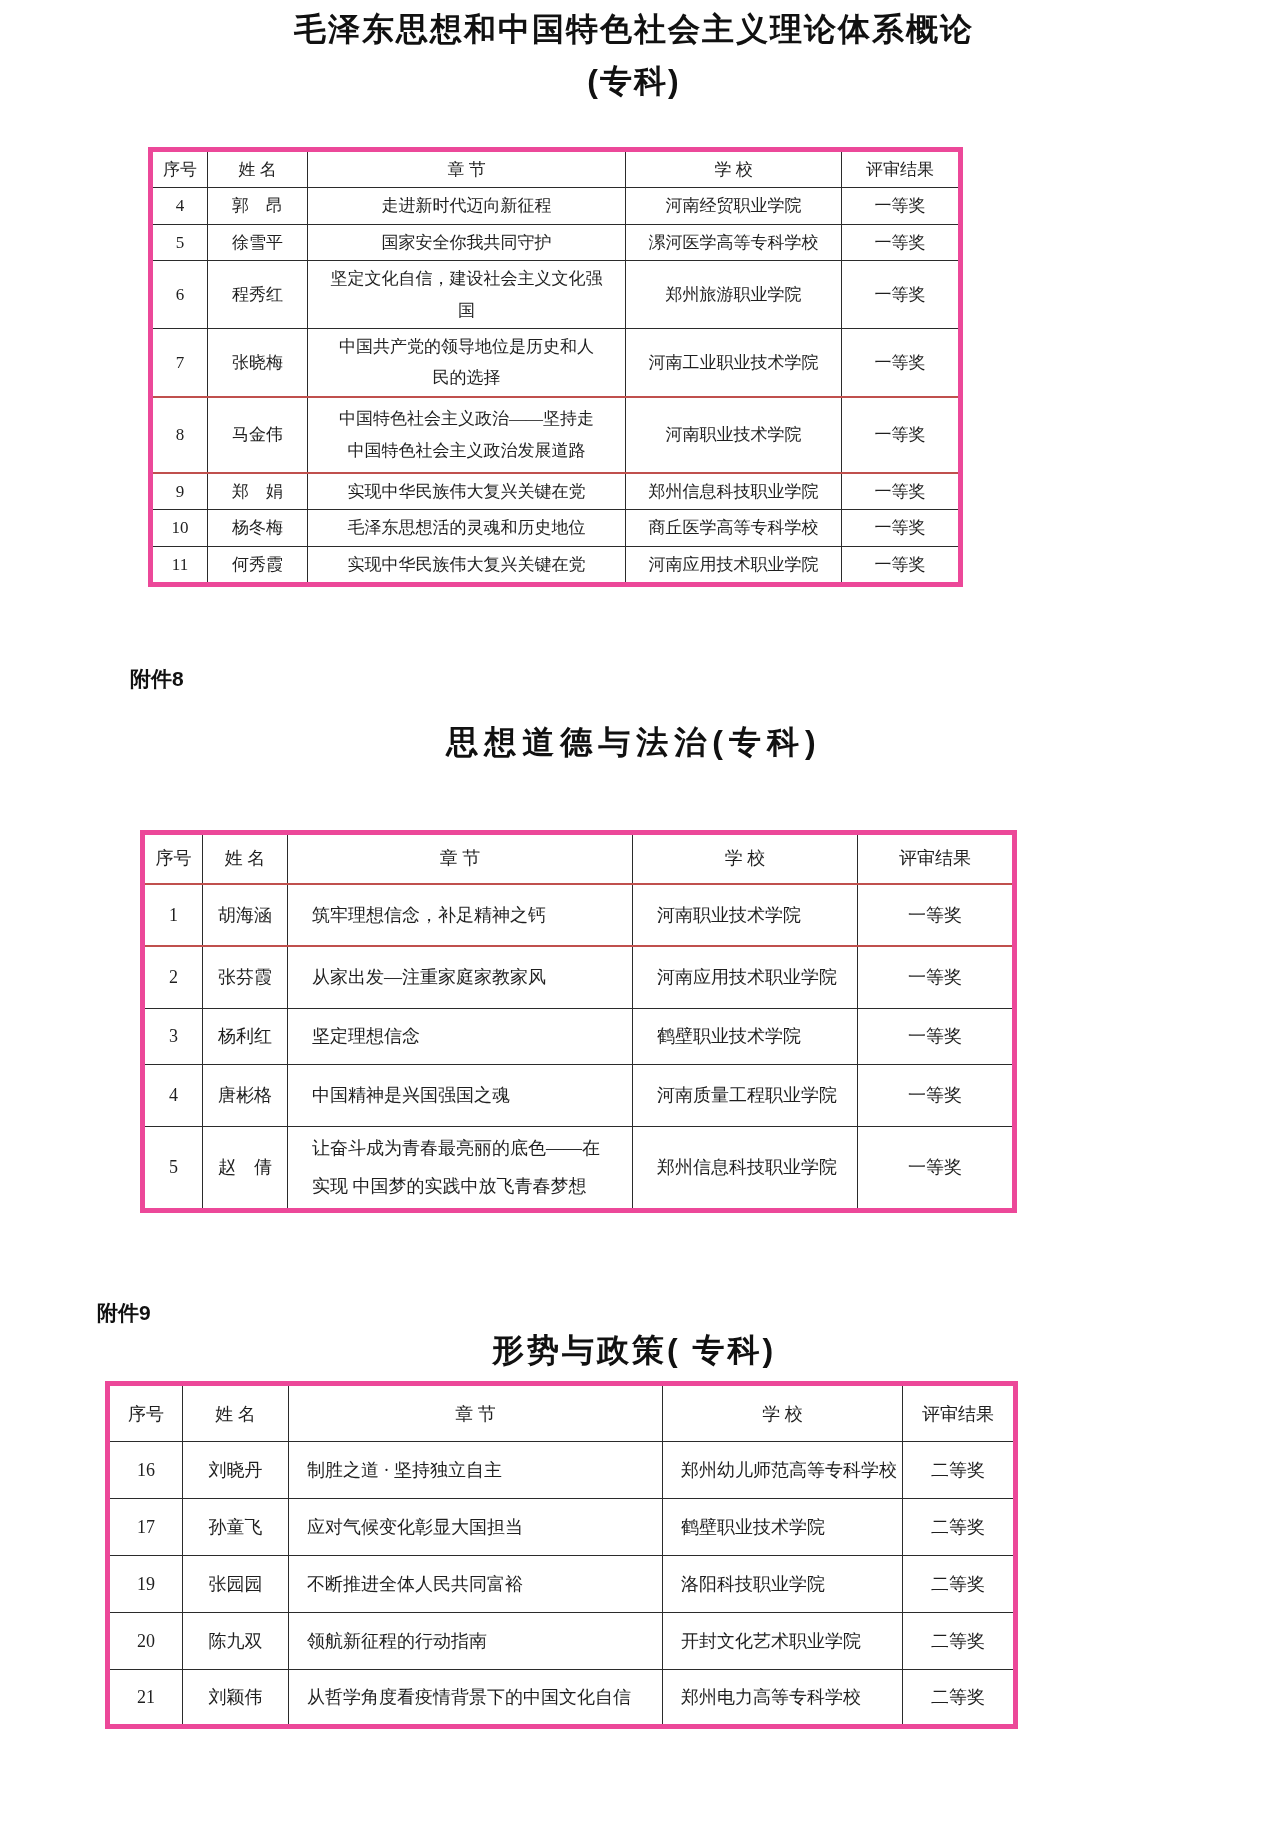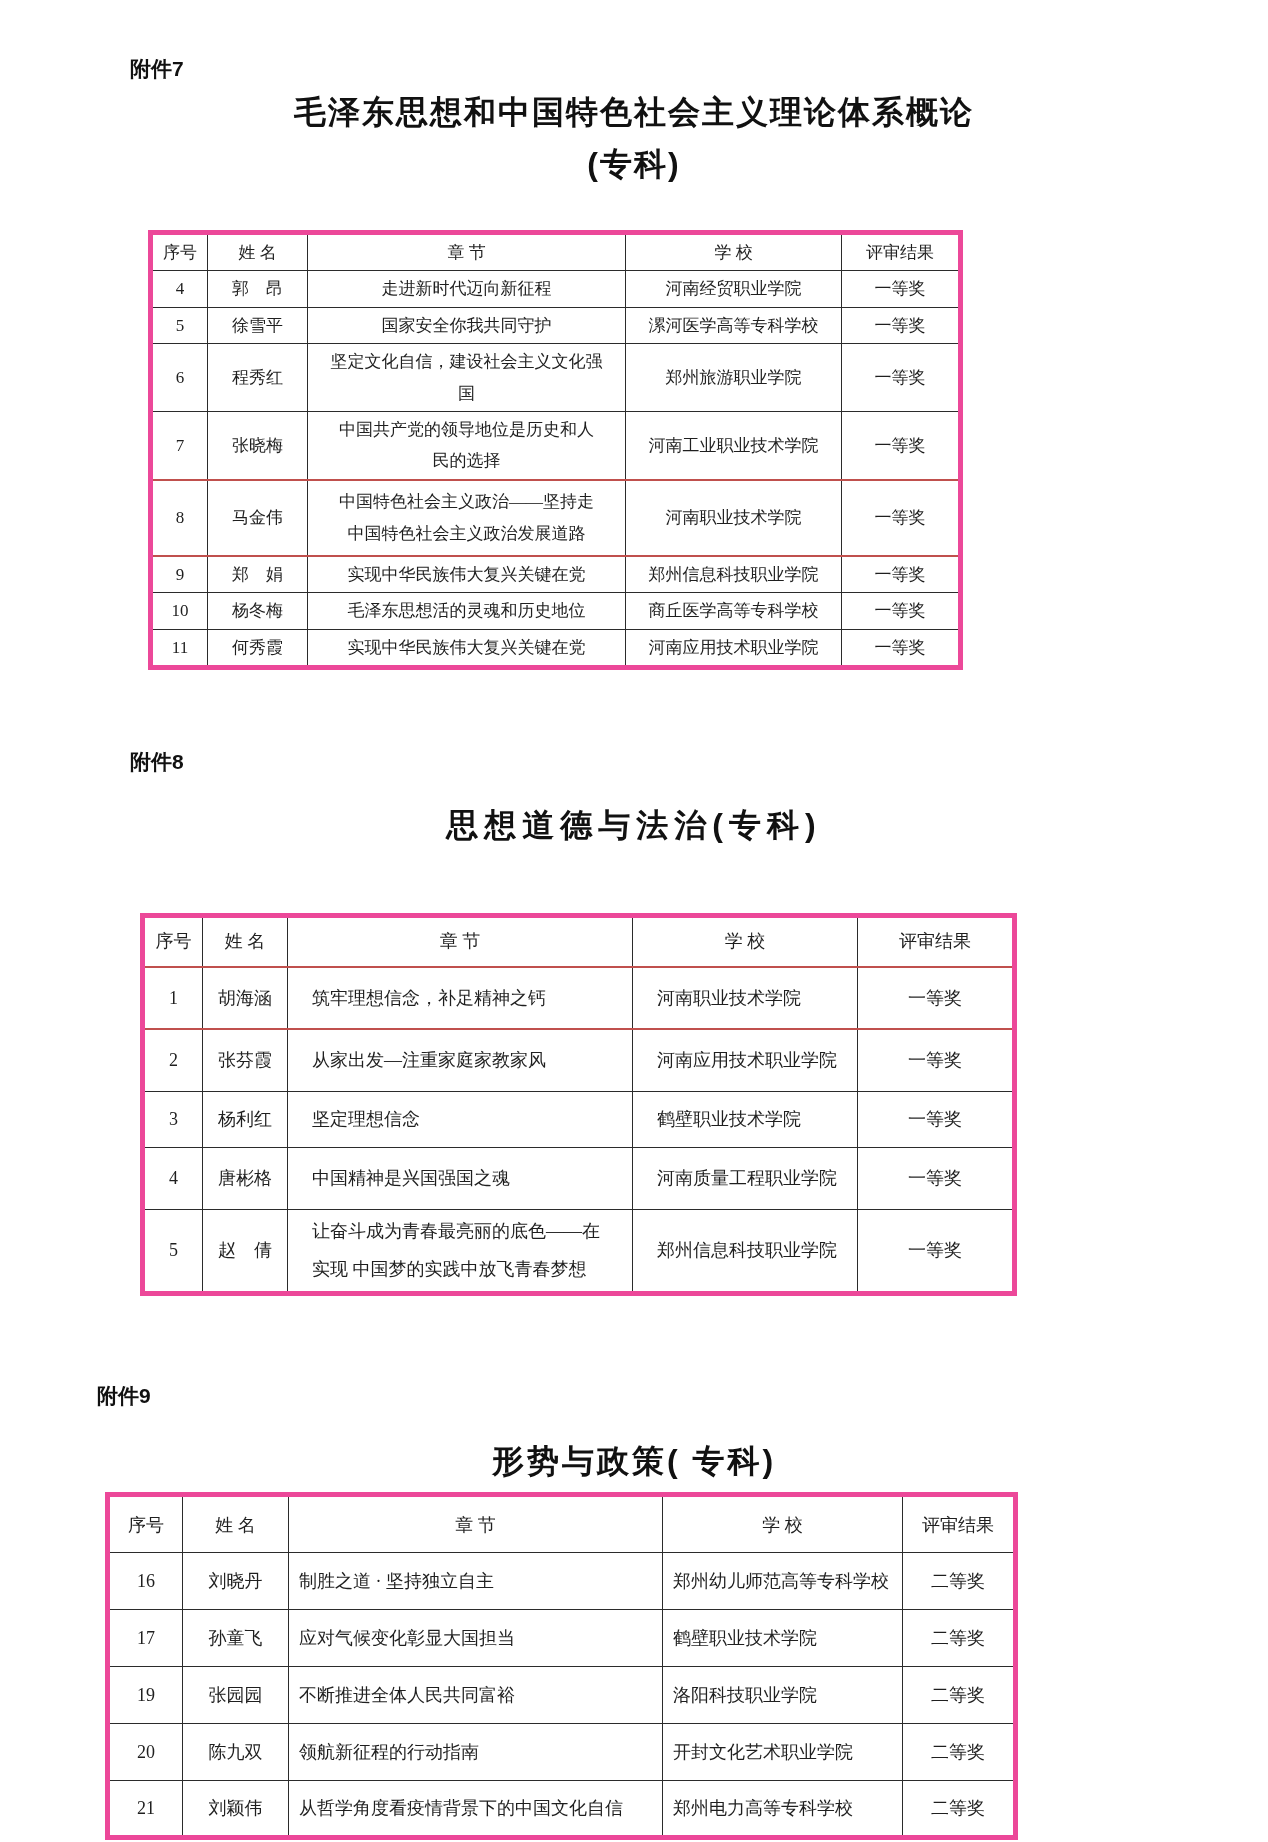--- a/index.html
+++ b/index.html
@@ -25,21 +25,21 @@
     font-weight:bold;
     font-size:32px;
     color:#111;
     line-height:1.45;
   }
   .sec1 .attach-label { margin:55px 0 0 130px; }
   .sec1 .doc-title    { margin-top:6px; letter-spacing:2px; }
   .sec2 .attach-label { margin:78px 0 0 130px; }
   .sec2 .doc-title    { margin-top:26px; letter-spacing:6px; }
   .sec3 .attach-label { margin:86px 0 0 97px; }
-  .sec3 .doc-title    { margin-top:28px; letter-spacing:3px; }
+  .sec3 .doc-title    { letter-spacing:3px; }
 
   table {
     border-collapse:collapse;
     table-layout:fixed;
     border:5px solid #ec4899;
     font-size:18px;
   }
   th, td {
     border:1.5px solid #2b2b2b;
     text-align:center;
@@ -68,34 +68,33 @@
   #t2 tbody tr:nth-child(3){height:56px}
   #t2 tbody tr:nth-child(5){height:84px}
   #t2 td.col-chapter, #t2 td.col-school { text-align:left; padding-left:24px; }
 
   
   #t3 { margin:8px 0 0 105px; width:908px; line-height:1.8; }
   #t3 .col-no{width:75px} #t3 .col-name{width:106px} #t3 .col-chapter{width:374px}
   #t3 .col-school{width:240px} #t3 .col-result{width:113px}
   #t3 thead tr{height:58px}
   #t3 tbody tr{height:57px}
-  #t3 td.col-chapter, #t3 td.col-school { text-align:left; padding-left:10px; }
+  #t3 td.col-chapter, #t3 td.col-school { text-align:left; padding-left:18px; }
 
   
   tr.hl td { border-top:2.5px solid #c0504d; border-bottom:2.5px solid #c0504d; }
   tr.hl td:first-child { border-left:2.5px solid #c0504d; }
   tr.hl td:last-child  { border-right:2.5px solid #c0504d; }
 </style>
 </head>
 <body>
 
 <div class="page">
 
   <div class="sec1">
-    <div class="attach-label">附件7</div>
     <div class="doc-title">毛泽东思想和中国特色社会主义理论体系概论</div>
     <div class="doc-title">(专科)</div>
     <table id="t1">
         <thead>
           <tr>
             <th class="col-no">序号</th>
             <th class="col-name">姓  名</th>
             <th class="col-chapter">章  节</th>
             <th class="col-school">学  校</th>
             <th class="col-result">评审结果</th>

